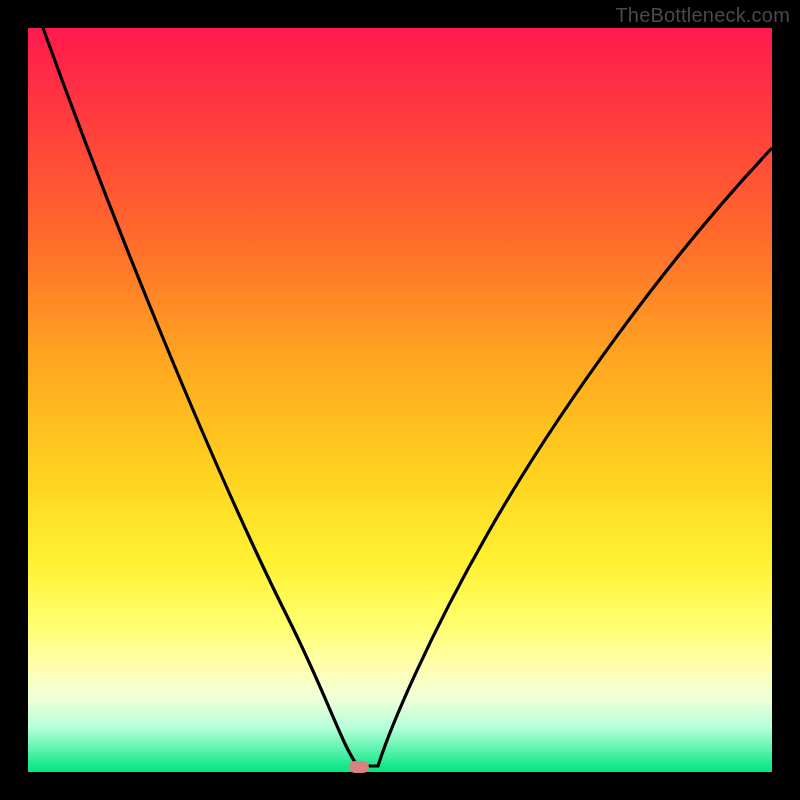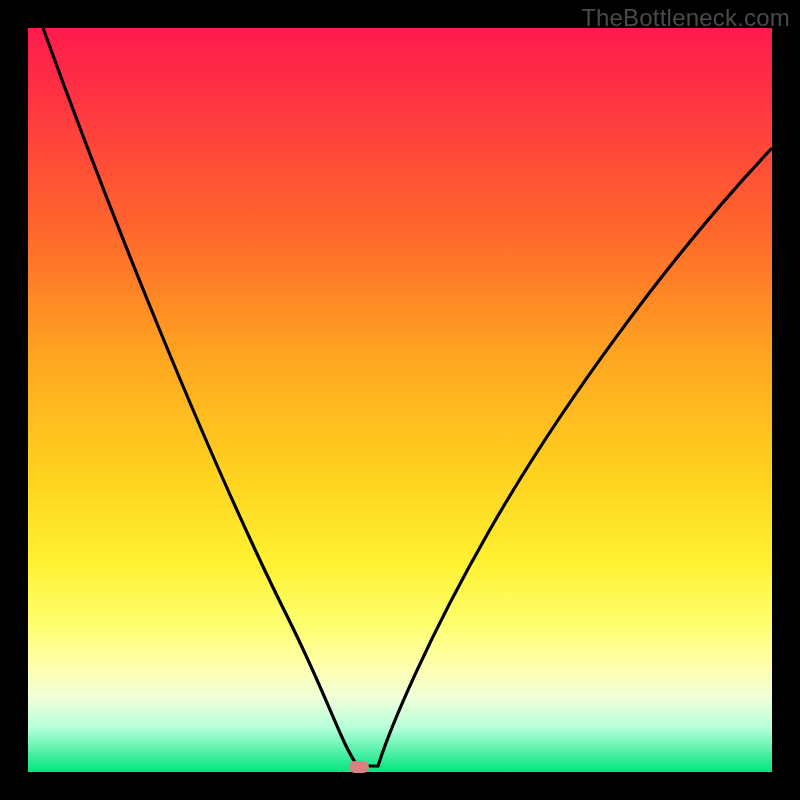--- a/index.html
+++ b/index.html
@@ -51,21 +51,21 @@
     height: 12px;
     background: #d98080;
     border-radius: 6px;
     transform: translate(-50%, -50%);
   }
   .watermark {
     position: absolute;
     top: 4px;
     right: 10px;
     color: #4a4a4a;
-    font-size: 24px;
+    font-size: 20px;
     letter-spacing: 0.2px;
     user-select: none;
   }
 </style>
 </head>
 <body>
 
 <div class="frame">
   <div class="plot-area">
     <svg class="curve-svg" viewBox="0 0 744 744" preserveAspectRatio="none">

